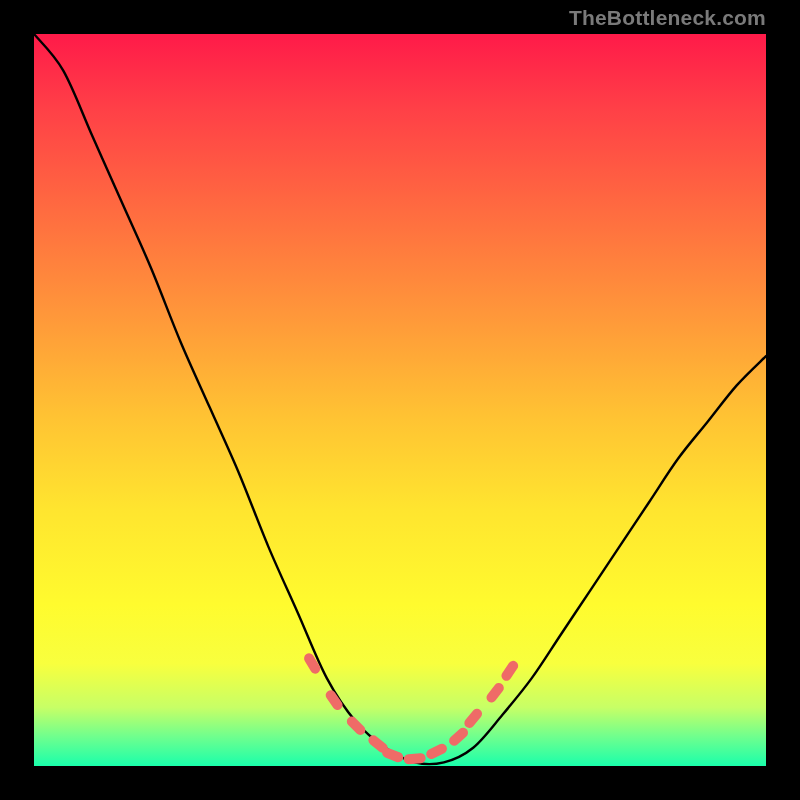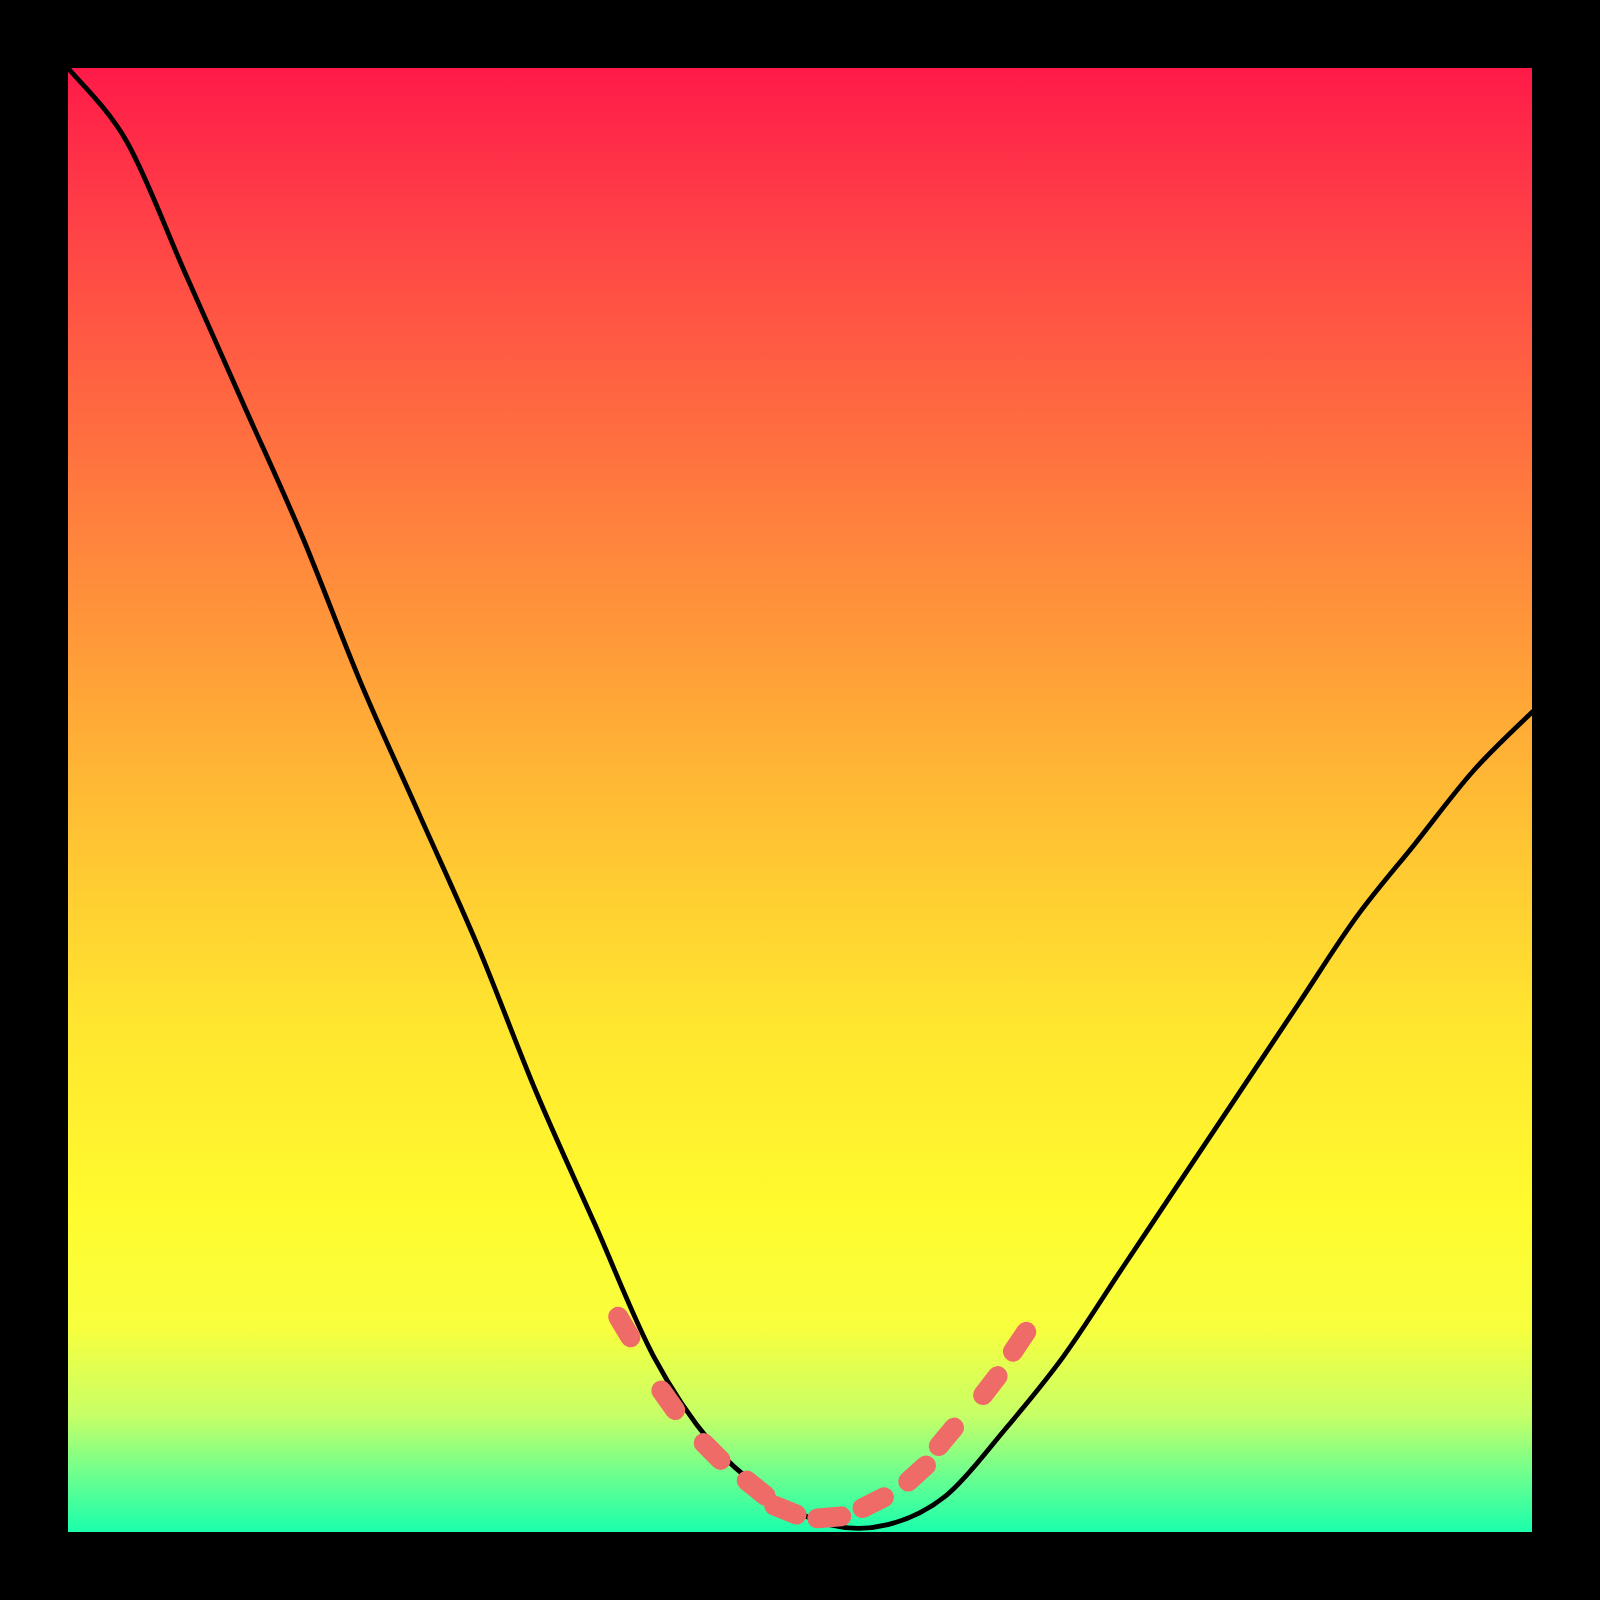--- a/index.html
+++ b/index.html
@@ -53,20 +53,21 @@
     font-size: 21px;
     font-weight: 600;
     letter-spacing: 0.2px;
   }
 </style>
 </head>
 <body>
 
 <div class="frame">
 
+  <div class="watermark">TheBottleneck.com</div>
 
   <div class="plot-area">
     <svg class="curve-svg" viewBox="0 0 732 732" preserveAspectRatio="none">
       <g>
         <path id="curve-path" fill="none" stroke="#000" stroke-width="2.4" stroke-linecap="round" d="M 0 0 C 4.88 6.100000000000004, 19.520000000000003 19.52000000000002, 29.28 36.60000000000002 C 39.04 53.68000000000002, 48.800000000000004 80.52000000000002, 58.56 102.48000000000002 C 68.32000000000001 124.44000000000001, 78.08 146.40000000000003, 87.84 168.36 C 97.60000000000001 190.32, 107.36 211.05999999999995, 117.12 234.23999999999995 C 126.88000000000001 257.41999999999996, 136.64000000000001 284.26000000000005, 146.4 307.44000000000005 C 156.16 330.62000000000006, 165.92000000000002 351.36, 175.68 373.32 C 185.44 395.28, 195.20000000000002 416.02, 204.96 439.2 C 214.72 462.38, 224.48000000000002 489.21999999999997, 234.24 512.4 C 244 535.5799999999999, 253.76 556.3199999999999, 263.52 578.28 C 273.28 600.24, 283.04 625.8599999999999, 292.8 644.16 C 302.56 662.46, 312.32 676.49, 322.08 688.08 C 331.84 699.6700000000001, 341.6 706.99, 351.36 713.7 C 361.12 720.4100000000001, 370.88 725.9000000000001, 380.64 728.34 C 390.4 730.78, 400.16 730.78, 409.92 728.34 C 419.68 725.9000000000001, 429.44 721.6300000000001, 439.2 713.7 C 448.96 705.77, 458.72 692.35, 468.48 680.76 C 478.24 669.17, 488.00000000000006 657.5799999999999, 497.76000000000005 644.16 C 507.52000000000004 630.74, 517.28 614.88, 527.04 600.24 C 536.8 585.6, 546.5600000000001 570.9599999999999, 556.32 556.3199999999999 C 566.08 541.68, 575.84 527.04, 585.6 512.4 C 595.36 497.76, 605.12 483.12, 614.88 468.48 C 624.64 453.84000000000003, 634.4 437.98, 644.16 424.56 C 653.92 411.14, 663.6800000000001 400.16, 673.44 387.96000000000004 C 683.2 375.76000000000005, 692.96 362.34000000000003, 702.72 351.36 C 712.48 340.38, 727.12 326.96, 732 322.08"></path>
       </g>
       <g id="marker-group">
           <rect x="267.16" y="624.52" width="22" height="10" rx="5" ry="5" fill="#ef6b67" transform="rotate(59.0 278.16 629.52)"></rect>
           <rect x="289.12" y="661.12" width="22" height="10" rx="5" ry="5" fill="#ef6b67" transform="rotate(54.8 300.12 666.12)"></rect>
           <rect x="311.08" y="686.74" width="22" height="10" rx="5" ry="5" fill="#ef6b67" transform="rotate(45.0 322.08 691.74)"></rect>

